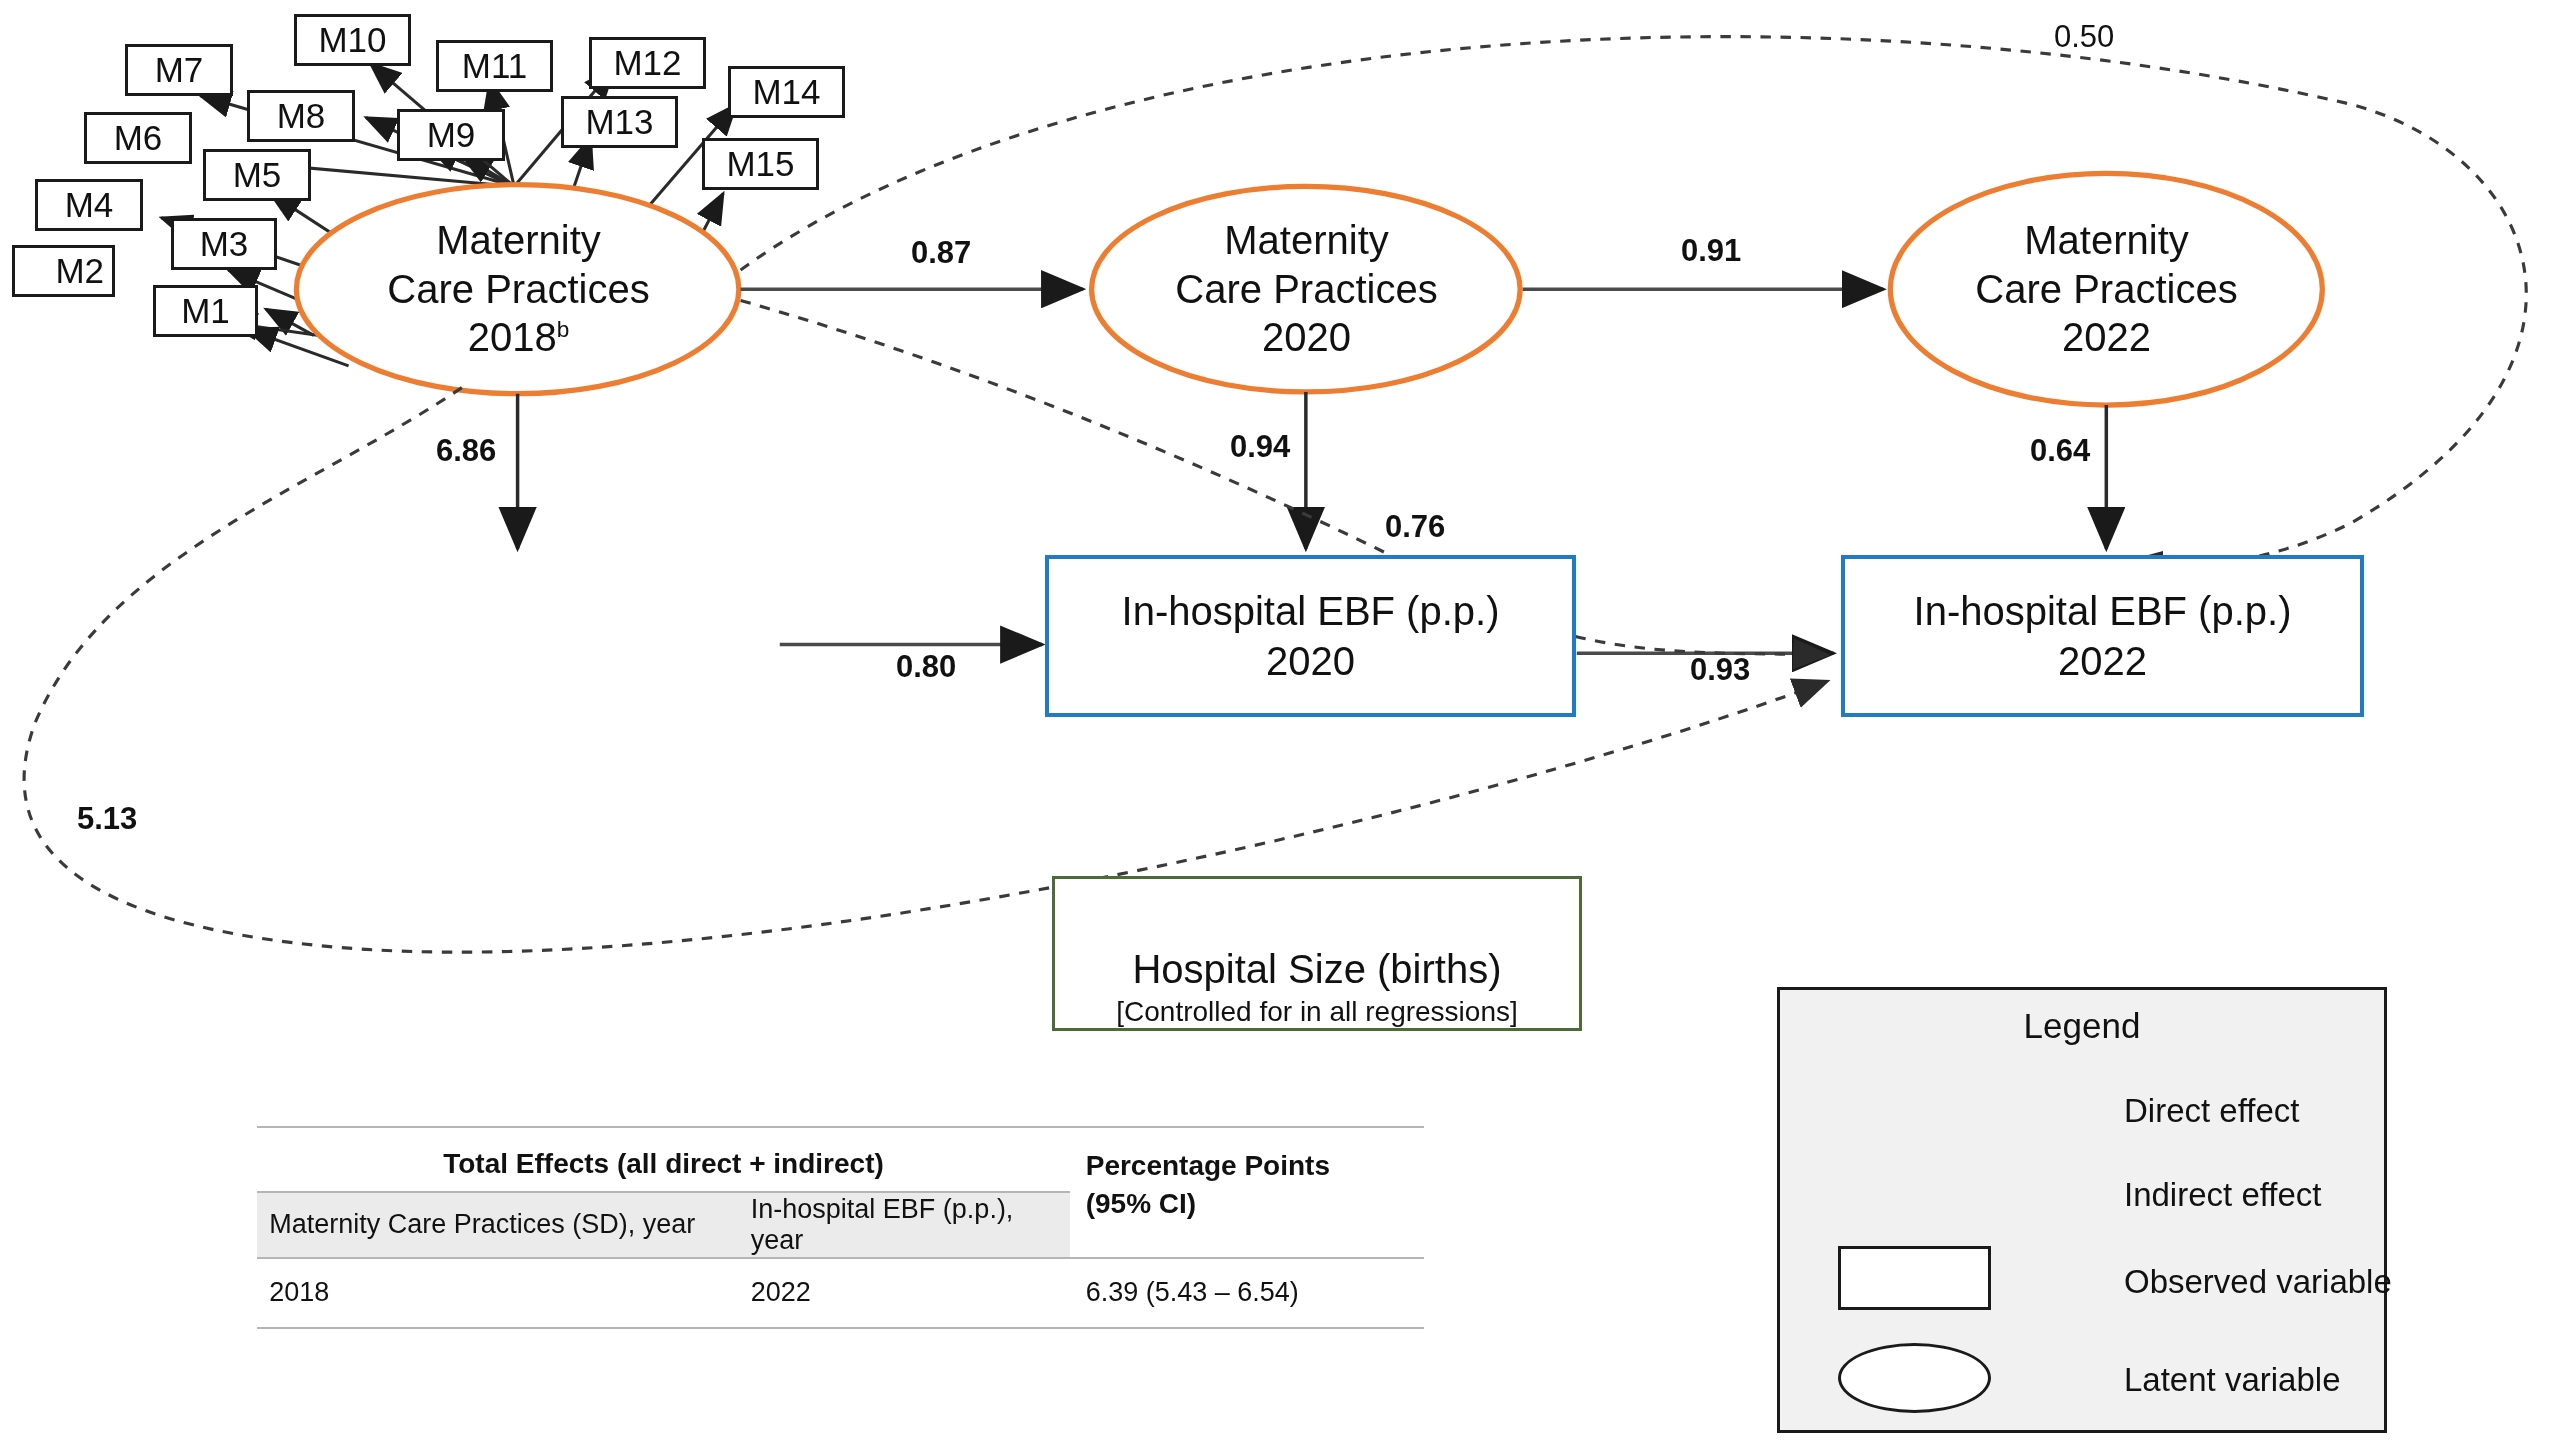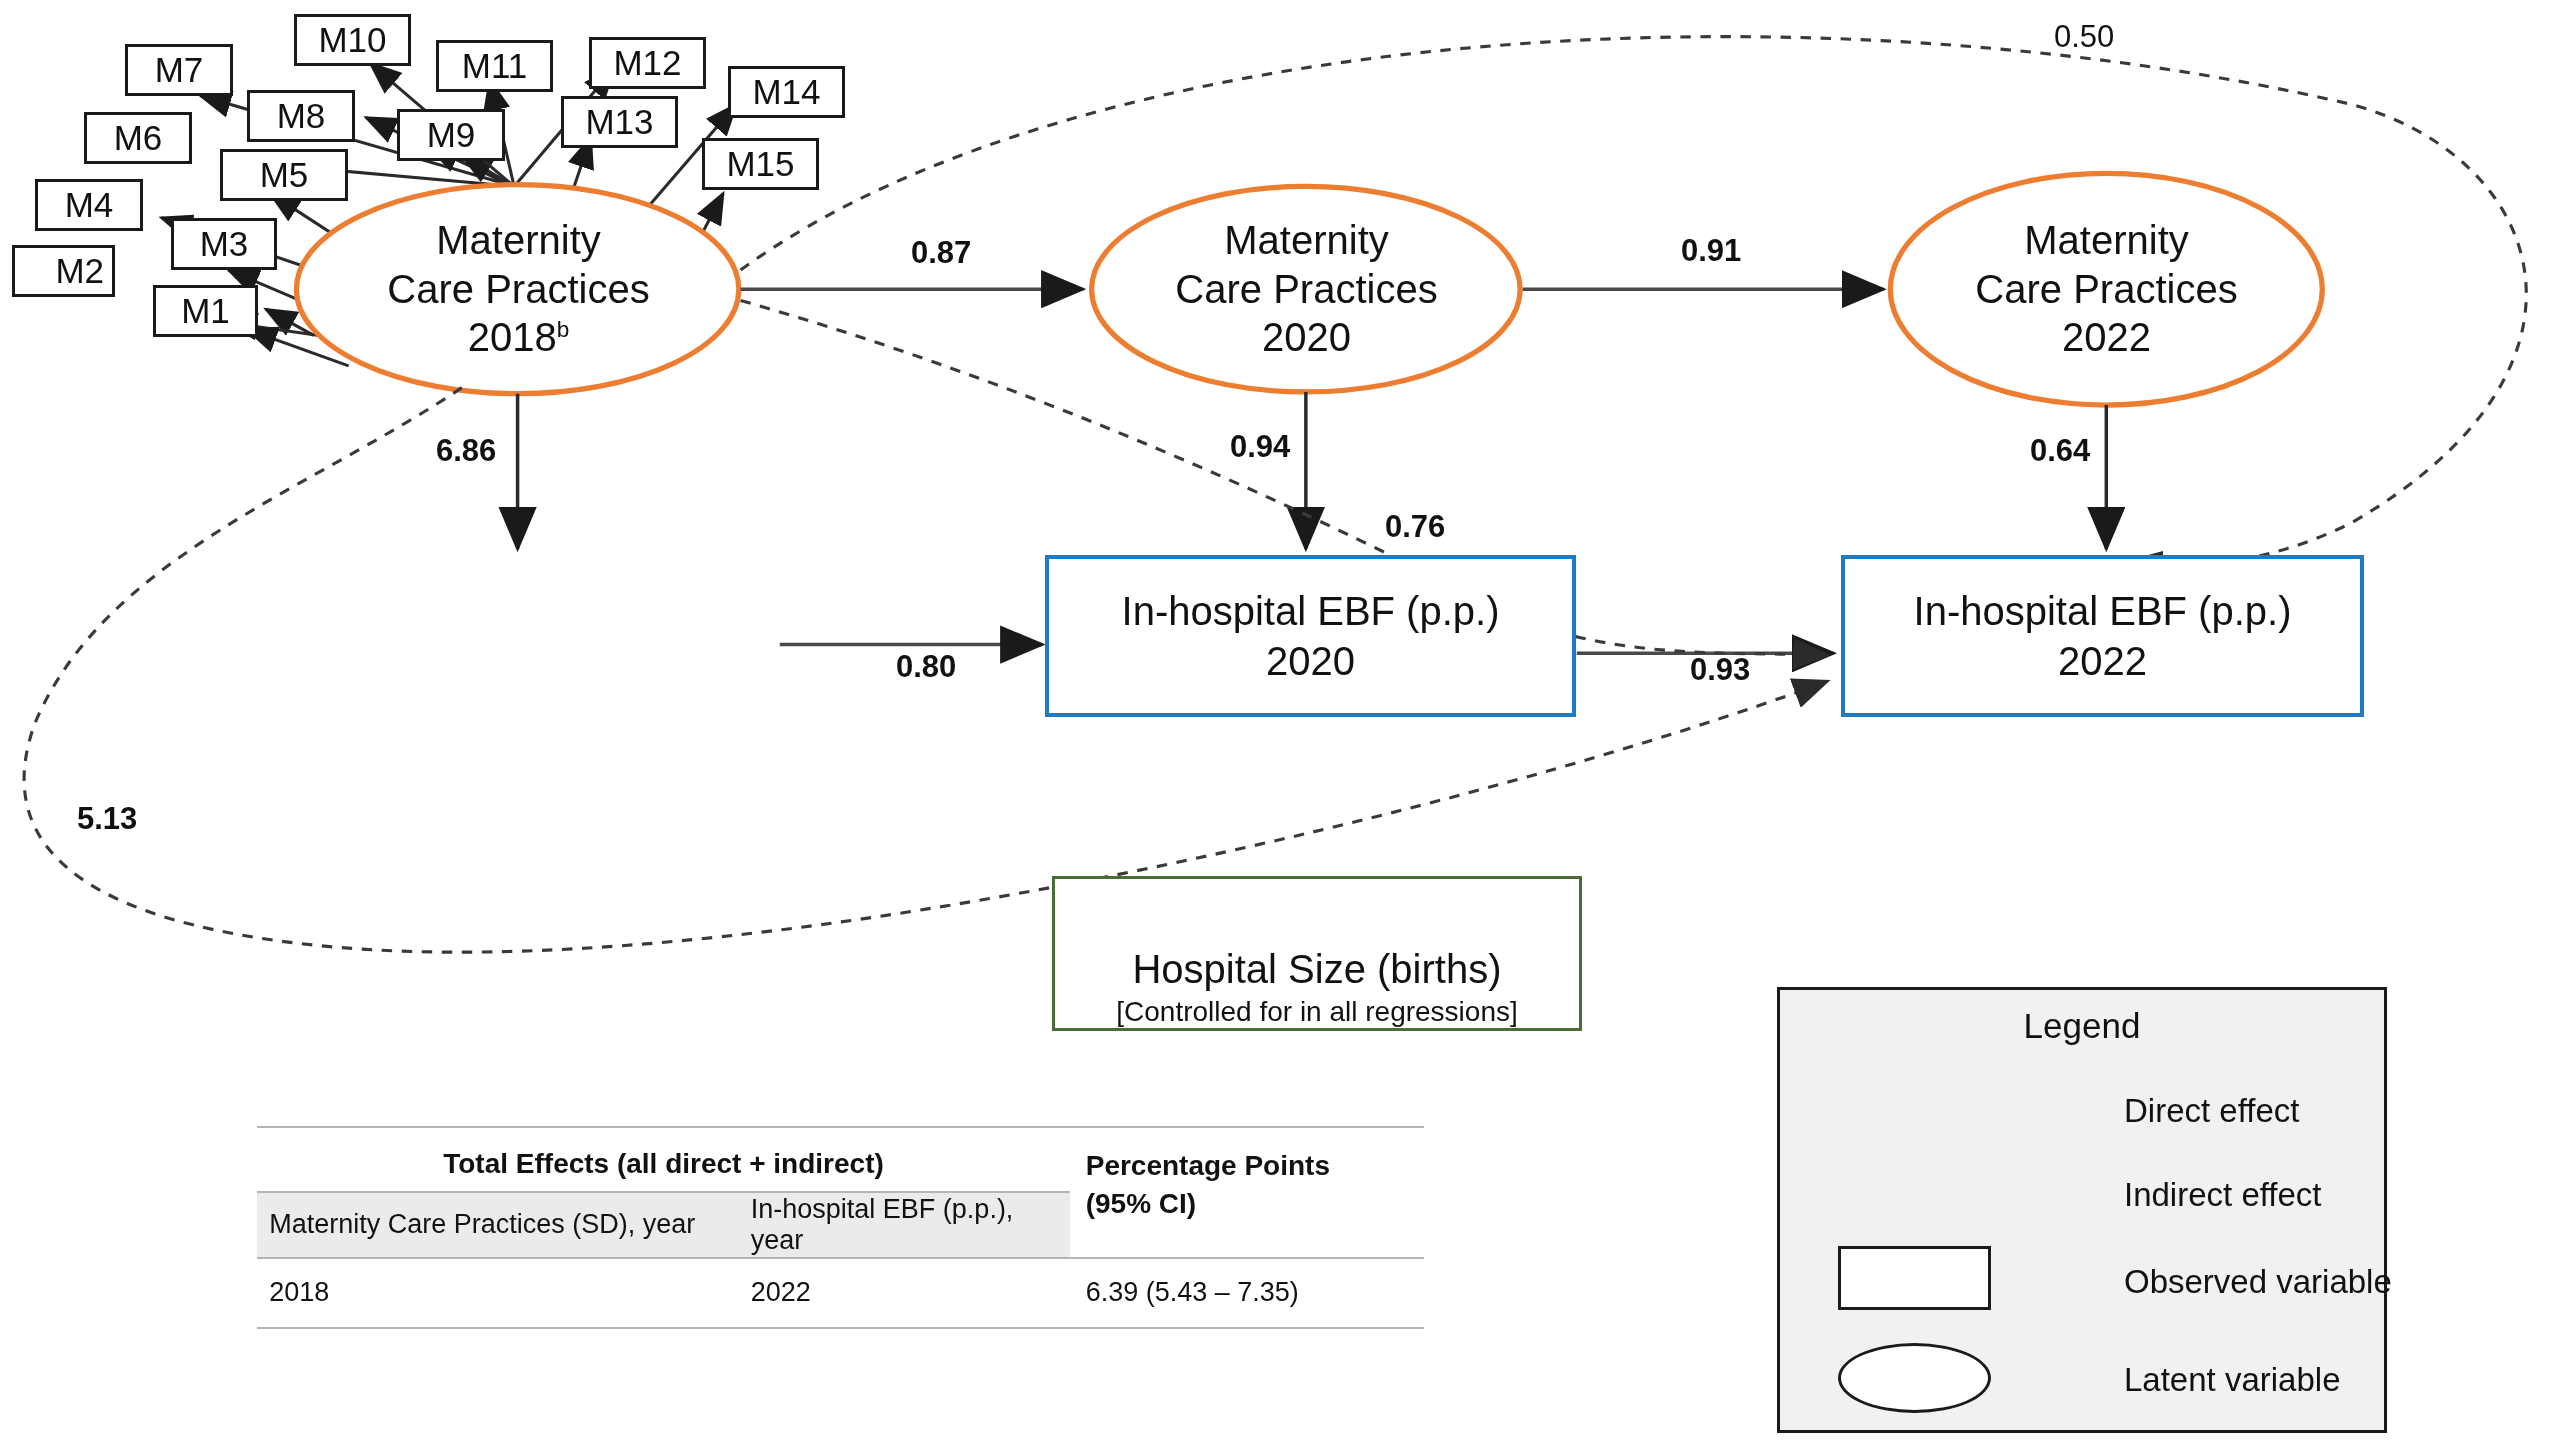--- a/index.html
+++ b/index.html
@@ -134,21 +134,21 @@
   </div>
   <div class="mbox" style="left:153px;top:285px;width:105px;height:52px;">
     <div class="mlabel">M1</div>
   </div>
   <div class="mbox" style="left:171px;top:218px;width:106px;height:52px;">
     <div class="mlabel">M3</div>
   </div>
   <div class="mbox" style="left:35px;top:179px;width:108px;height:52px;">
     <div class="mlabel">M4</div>
   </div>
-  <div class="mbox" style="left:220px;top:149px;width:128px;height:52px;">
+  <div class="mbox" style="left:203px;top:149px;width:108px;height:52px;">
     <div class="mlabel">M5</div>
   </div>
   <div class="mbox" style="left:84px;top:112px;width:108px;height:52px;">
     <div class="mlabel">M6</div>
   </div>
   <div class="mbox" style="left:125px;top:44px;width:108px;height:52px;">
     <div class="mlabel">M7</div>
   </div>
   <div class="mbox" style="left:247px;top:90px;width:108px;height:52px;">
     <div class="mlabel">M8</div>
@@ -228,21 +228,21 @@
           <div>(95% CI)</div>
         </td>
       </tr>
       <tr>
         <td class="th-col shade rule-mid" style="height:64px;padding-left:12.2px;width:488px;">Maternity Care Practices (SD), year</td>
         <td class="th-col shade rule-mid" style="height:64px;padding-left:12.2px;width:331px;">In-hospital EBF (p.p.), year</td>
       </tr>
       <tr>
         <td class="td-cell rule-mid" style="height:68px;padding-left:12.2px;">2018</td>
         <td class="td-cell rule-mid" style="height:68px;padding-left:12.2px;">2022</td>
-        <td class="td-cell rule-mid" style="height:68px;padding-left:15.7px;">6.39 (5.43 – 7.35)</td>
+        <td class="td-cell rule-mid" style="height:68px;padding-left:15.7px;">6.39 (5.43 – 6.54)</td>
       </tr>
       <tr>
         <td class="rule-bot" colspan="3" style="height:3.5px;"></td>
       </tr>
     </tbody>
       </table>
   </div>
 
   <div class="legend-box" style="left:1777px;top:987px;width:610px;height:446px;">
     <div class="legend-title">Legend</div>

